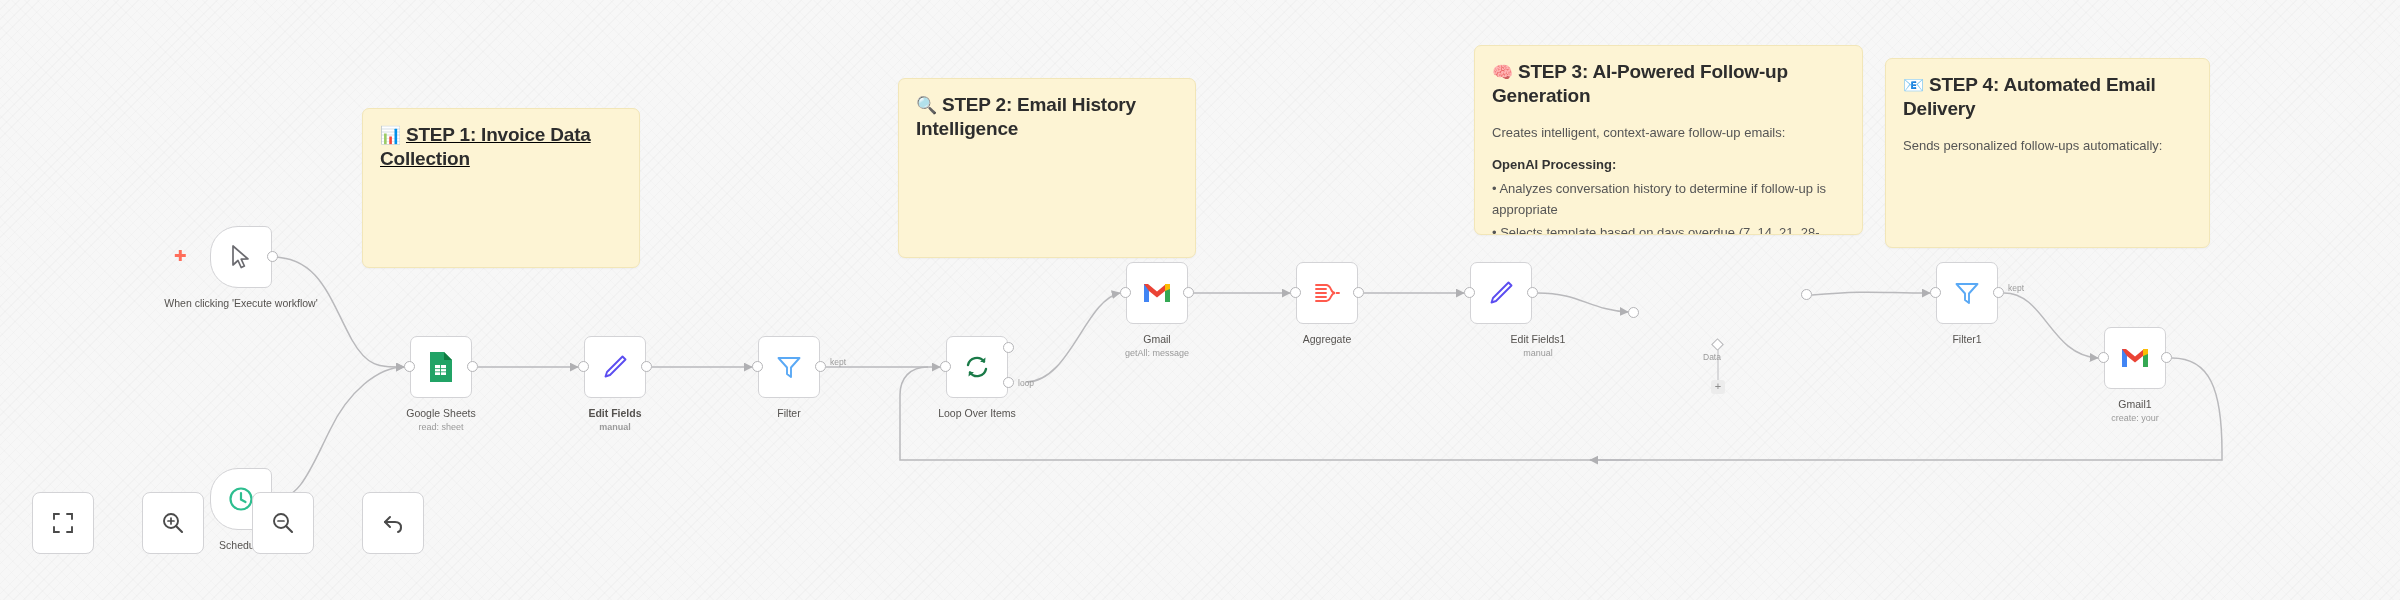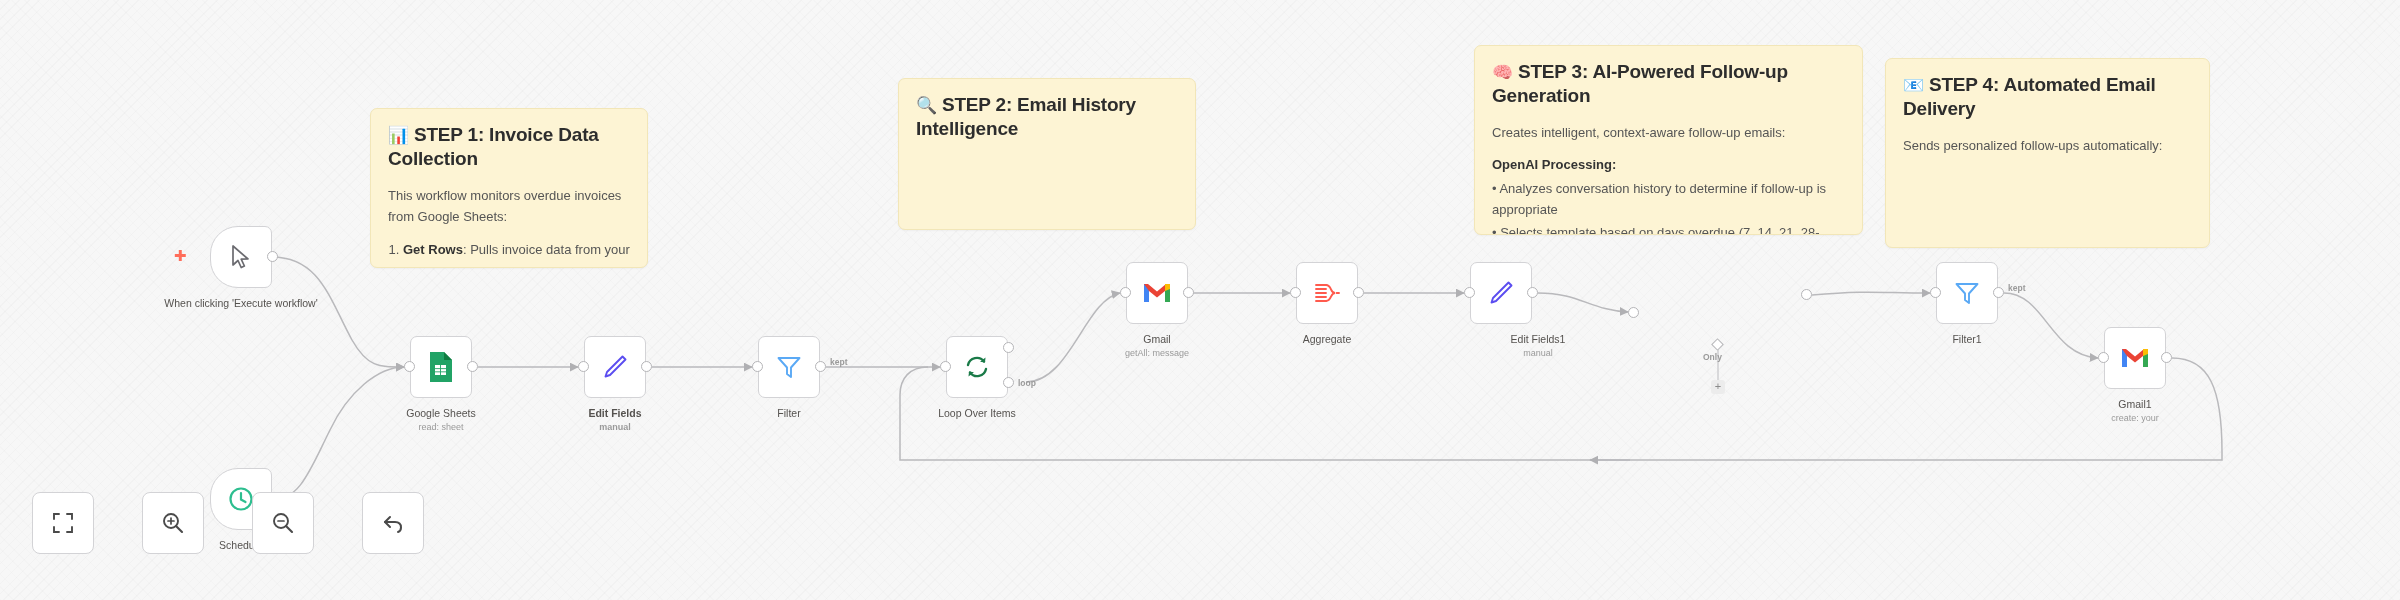--- a/index.html
+++ b/index.html
@@ -154,21 +154,20 @@
     font-size: 11px;
     line-height: 13px;
     text-align: center;
   }
 
   .edge-label {
     position: absolute;
     font-size: 8.5px;
     color: #9a9a9a;
     white-space: nowrap;
-    font-weight: bold;
   }
 
   .spark {
     position: absolute;
     color: #ff6d5a;
     font-size: 15px;
     line-height: 1;
   }
 
   
@@ -226,33 +225,27 @@
       <path d="M2004,293 C2045,293 2050,355 2098,358" marker-end="url(#arw)"></path>
 
       <path d="M2172,358 C2210,358 2222,390 2222,452 L2222,460 L900,460 L900,395 C900,378 910,367 928,367"></path>
 
       <path d="M1630,460 L1590,460" marker-end="url(#arwL)"></path>
 
       <path d="M1718,345 L1718,382" stroke="#cfcfd2"></path>
     </g>
   </svg>
 
-  <div class="sticky" style="left:370px; top:108px; width:278px; height:160px;">
+  <div class="sticky" style="left:362px; top:108px; width:278px; height:160px;text-decoration:underline;">
     <div class="sticky-title">
       <span class="sticky-emoji">📊</span><span>STEP 1: Invoice Data Collection</span>
     </div>
-    <div class="sticky-body">
-      <p>This workflow monitors overdue invoices from Google Sheets:</p>
-      <ol>
-        <li><b>Get Rows</b><span>: Pulls invoice data from your</span></li>
-      </ol>
-    </div>
-  </div>
-
-  <div class="sticky" style="left:898px; top:78px; width:298px; height:152px;">
+  </div>
+
+  <div class="sticky" style="left:898px; top:78px; width:298px; height:180px;">
     <div class="sticky-title">
       <span class="sticky-emoji">🔍</span><span>STEP 2: Email History Intelligence</span>
     </div>
   </div>
 
   <div class="sticky" style="left:1428px; top:45px; width:389px; height:190px;margin-left:46px;">
     <div class="sticky-title">
       <span class="sticky-emoji">🧠</span><span>STEP 3: AI-Powered Follow-up Generation</span>
     </div>
     <div class="sticky-body">
@@ -396,21 +389,21 @@
   <div class="dot" style="left:1464px; top:287px;"></div>
   <div class="dot" style="left:1527px; top:287px;"></div>
   <div class="node-label" style="left:1538px; top:332px; width:140px;">
     <span>Edit Fields1</span>
     <span class="sub">manual</span>
   </div>
 
   <div class="dot" style="left:1628px; top:307px;"></div>
   <div class="dot" style="left:1801px; top:289px;"></div>
   <div class="diamond" style="left:1713px; top:340px;"></div>
-  <div class="edge-label" style="left:1703px; top:352px;">Only</div>
+  <div class="edge-label" style="left:1703px; top:352px;">Data</div>
   <div class="plus-btn" style="left:1711px; top:380px;">+</div>
 
   <div class="node" style="left:1936px; top:262px;">
     <svg width="28" height="28" viewBox="0 0 28 28">
       <path d="M3.5,5 L24.5,5 L16,14.5 L16,24 L12,21 L12,14.5 Z" fill="none" stroke="#5aa9f5" stroke-width="1.9" stroke-linejoin="round"></path>
     </svg>
   </div>
   <div class="dot" style="left:1930px; top:287px;"></div>
   <div class="dot" style="left:1993px; top:287px;"></div>
   <div class="edge-label" style="left:2008px; top:283px;">kept</div>

